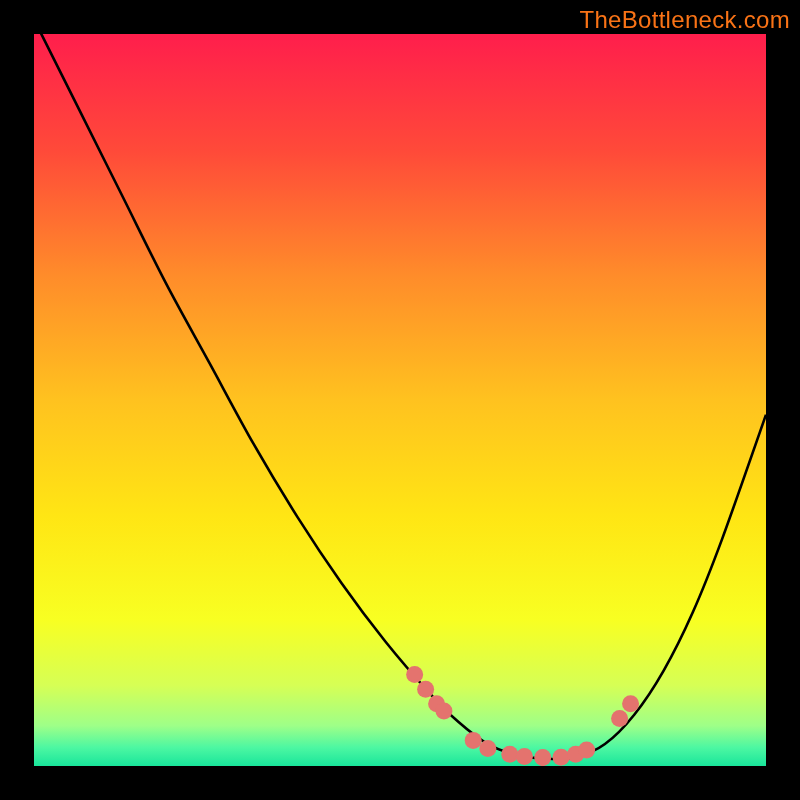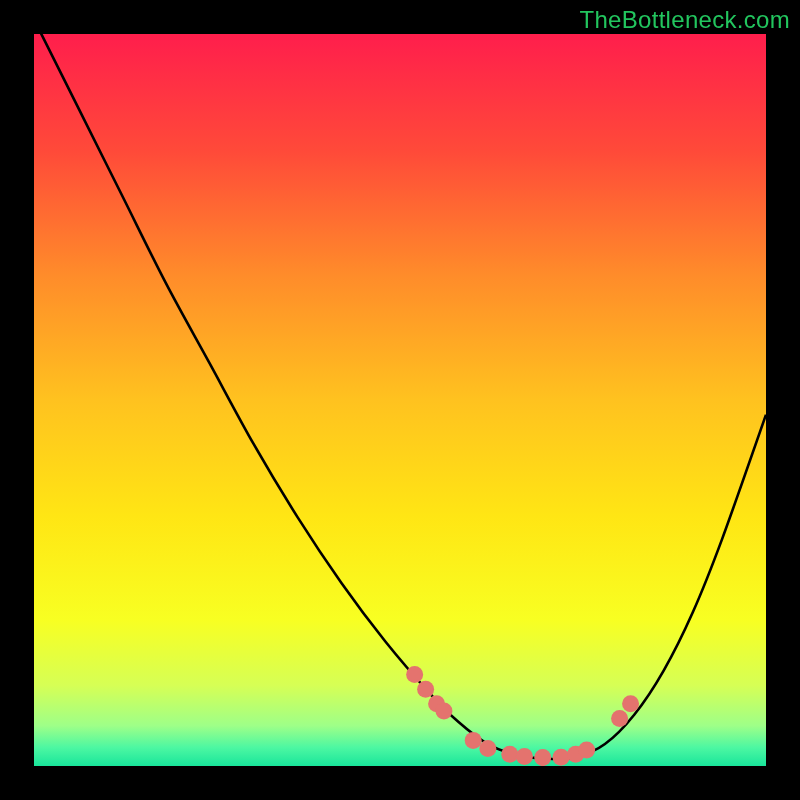--- a/index.html
+++ b/index.html
@@ -29,21 +29,21 @@
   }
   .plot svg {
     display: block;
     width: 732px;
     height: 732px;
   }
   .watermark {
     position: absolute;
     top: 6px;
     right: 10px;
-    color: #22c55e;
+    color: #f97316;
     font-size: 24px;
     letter-spacing: 0.3px;
     font-weight: 400;
     user-select: none;
   }
 </style>
 </head>
 <body>
 
 <div class="frame">

